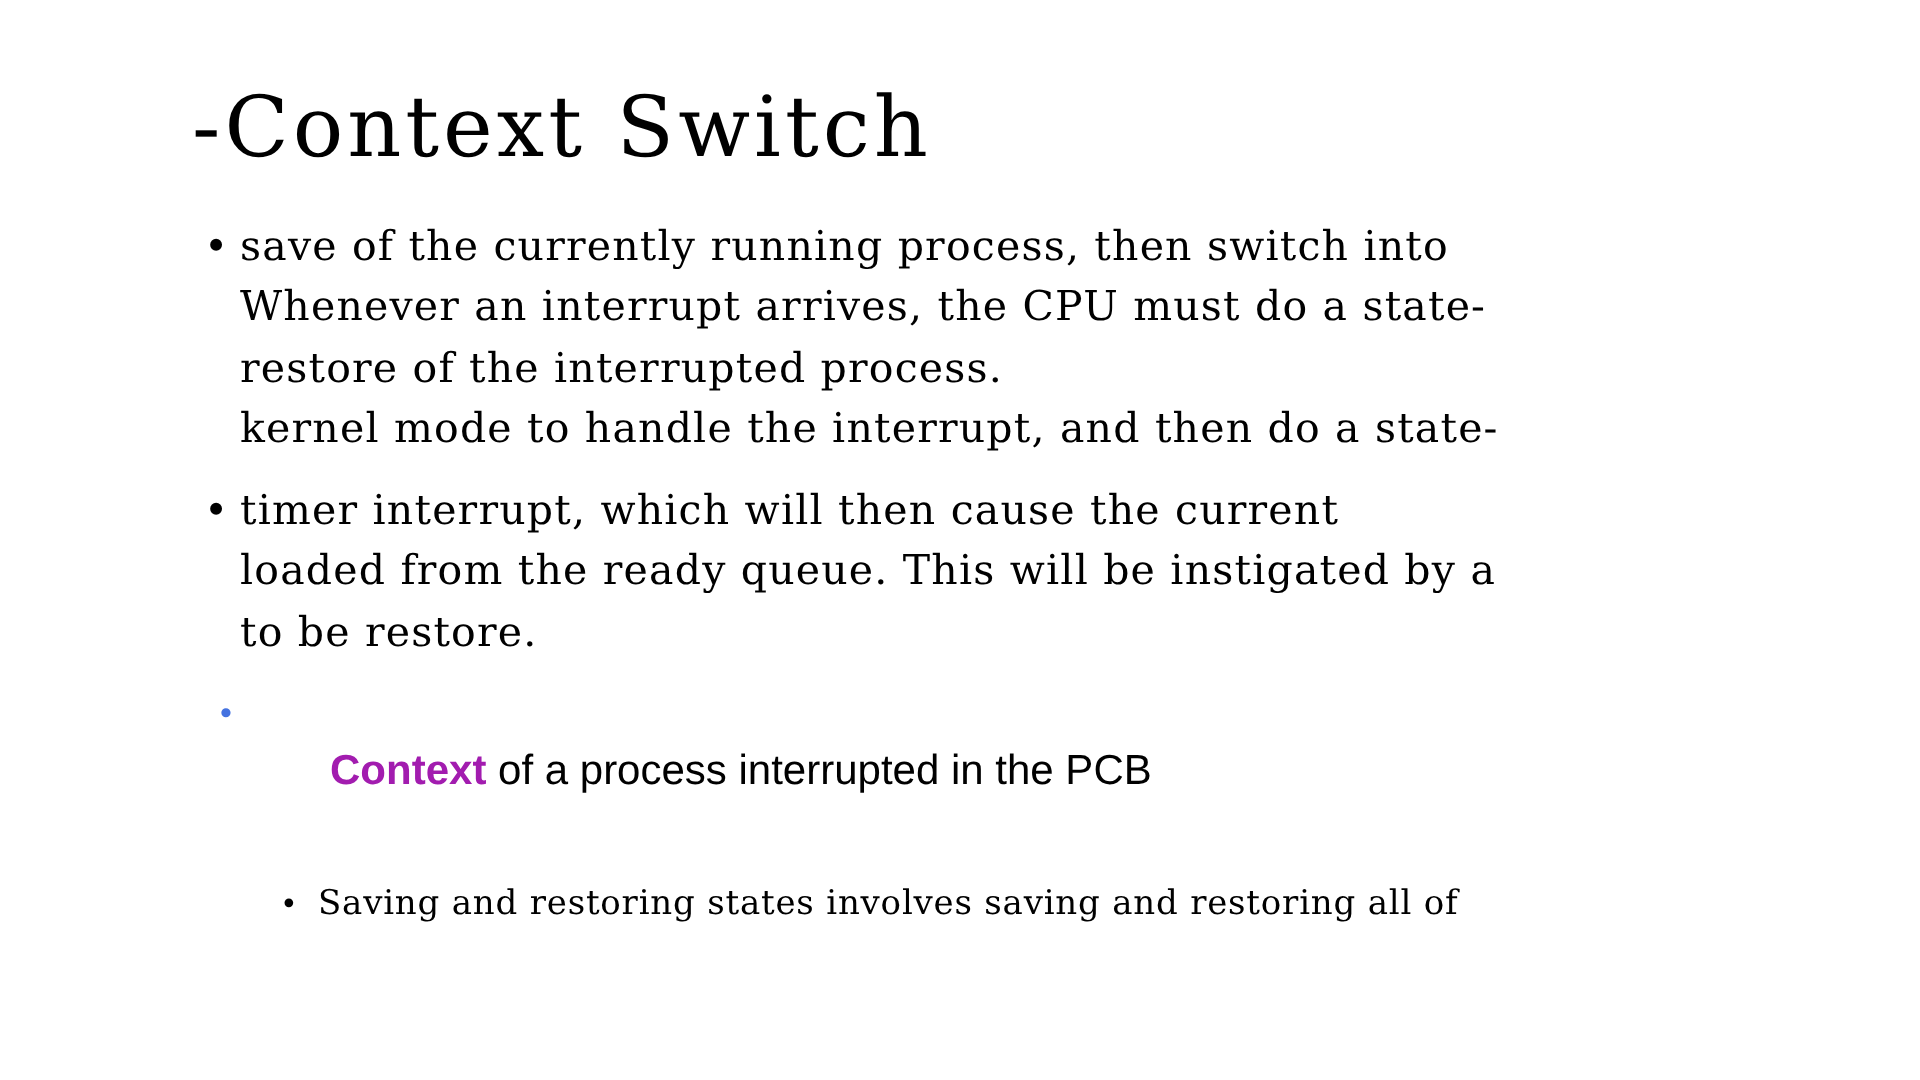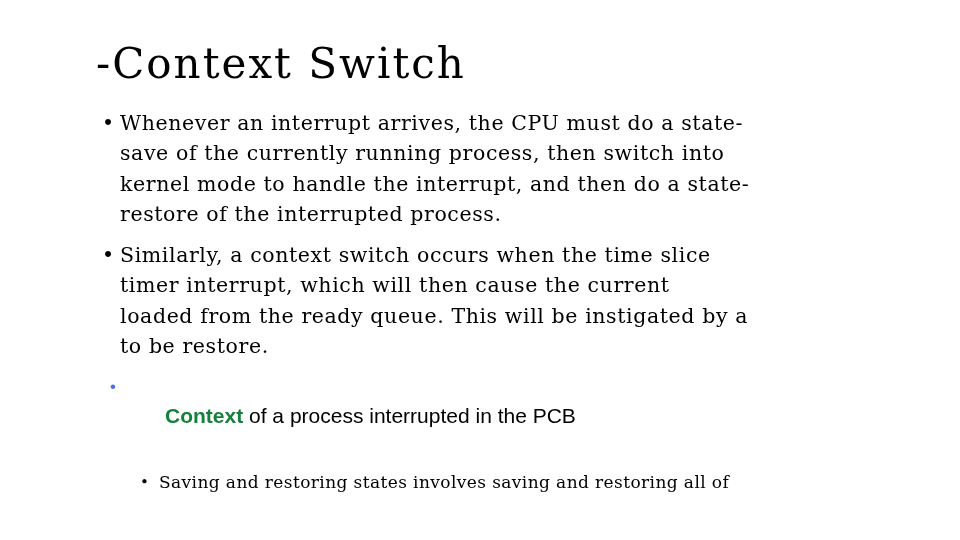--- a/index.html
+++ b/index.html
@@ -117,40 +117,39 @@
 <body>
 
 <div class="slide">
 
   <div class="slide-title">-Context Switch</div>
 
   <div class="body-area">
 
     <div class="lvl1">
       <span class="bullet">•</span>
+      <span class="ln">save of the currently running process, then switch into</span>
       <span class="ln">Whenever an interrupt arrives, the CPU must do a state-</span>
-      <span class="ln">save of the currently running process, then switch into</span>
+      <span class="ln">restore of the interrupted process.</span>
       <span class="ln">kernel mode to handle the interrupt, and then do a state-</span>
-      <span class="ln">restore of the interrupted process.</span>
     </div>
 
     <div class="gap"></div>
 
     <div class="lvl1">
       <span class="bullet">•</span>
-      <span class="ln">Similarly, a context switch occurs when the time slice</span>
       <span class="ln">timer interrupt, which will then cause the current</span>
       <span class="ln">loaded from the ready queue. This will be instigated by a</span>
       <span class="ln">to be restore.</span>
     </div>
 
     <div class="gap"></div>
 
     <div class="lvl2">
-      <span class="bullet" style="color: rgb(68, 114, 224);">•</span><span class="accent" style="color: #15803d;">Context</span><span> of a process interrupted in the PCB</span>
+      <span class="bullet" style="color: rgb(68, 114, 224);">•</span><span class="accent" style="color: #a21caf;">Context</span><span> of a process interrupted in the PCB</span>
     </div>
 
     <div class="gap"></div>
 
     <div class="lvl3">
       <span class="bullet">•</span>
       <span class="ln">Saving and restoring states involves saving and restoring all of</span>
 
     </div>
 

